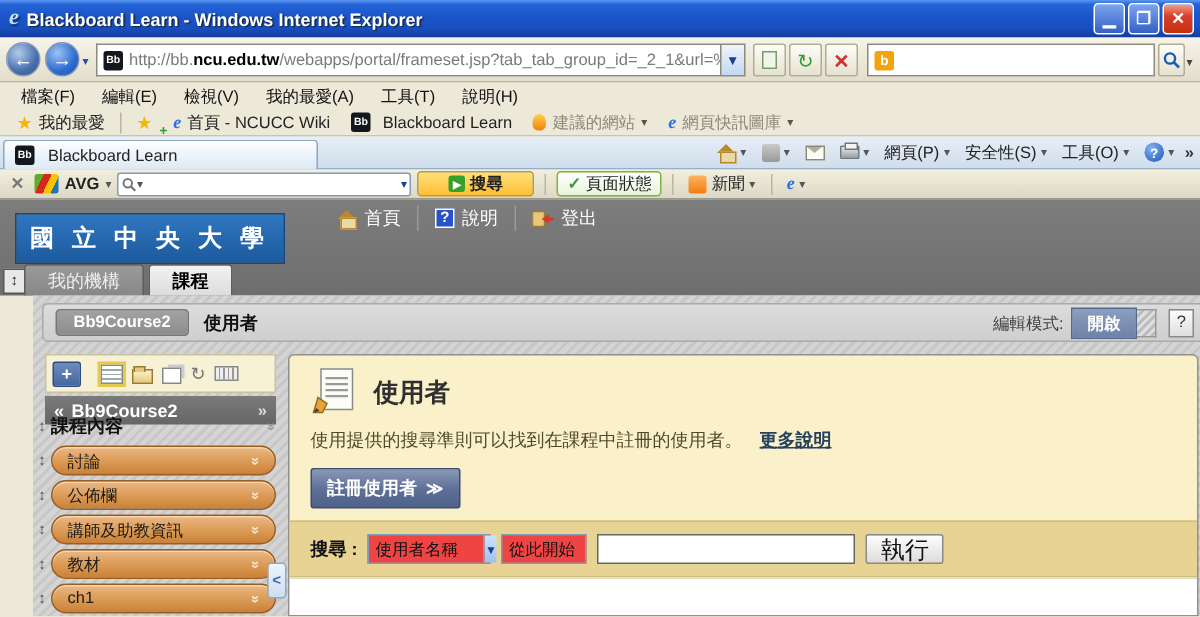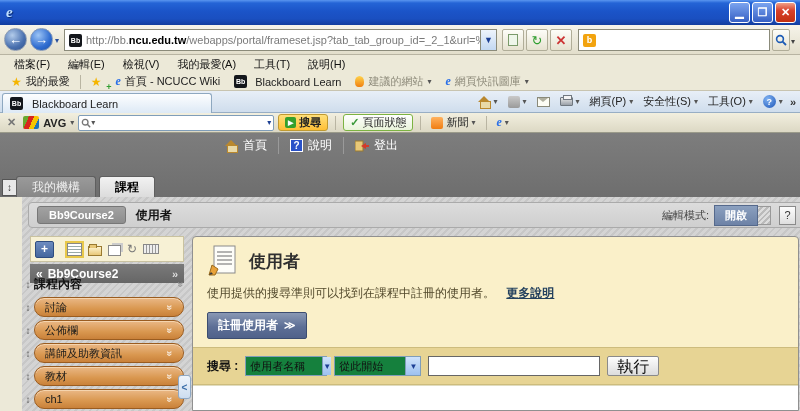--- a/index.html
+++ b/index.html
@@ -74,21 +74,21 @@
   .helpicon { width:13px; height:13px; border-radius:50%; background:radial-gradient(circle at 35% 30%,#7fb2f2,#1d55b8); color:#fff; font-size:9px; font-weight:bold; display:flex; align-items:center; justify-content:center; }
   .morechev { font-size:11px; color:#333; font-weight:bold; }
 
   
   .avgrow { left:0; top:113px; width:800px; height:20px; background:linear-gradient(180deg,#f2efdf,#dcd8c4); border-bottom:1px solid #9a9a8a;
     display:flex; align-items:center; padding-left:4px; gap:4px; }
   .avglogo { width:16px; height:13px; border-radius:2px; background:linear-gradient(115deg,#69a82f 0 28%,#d9261c 28% 52%,#f7c500 52% 76%,#1e74bb 76%); }
   .avgtext { font-weight:bold; font-size:11px; color:#222; }
   .avgsearch { width:196px; height:16px; background:#fff; border:1px solid #7f9db9; border-radius:2px; display:flex; align-items:center; padding:0 2px; }
   .avgsearch .sp { flex:1; }
-  .ybtn { height:17px; display:flex; align-items:center; gap:3px; padding:0 6px; border:1px solid #c09a30; border-radius:3px;
+  .ybtn { height:17px; display:flex; align-items:center; gap:3px; padding:0 20px; border:1px solid #c09a30; border-radius:3px;
     background:linear-gradient(180deg,#ffe07a,#febf35); font-size:11px; font-weight:bold; color:#222; }
   .garrow { width:11px; height:11px; border-radius:2px; background:#35a02c; color:#fff; font-size:7px; display:flex; align-items:center; justify-content:center; }
   .gbtn { height:17px; display:flex; align-items:center; gap:3px; padding:0 6px; border:1px solid #7cb342; border-radius:3px;
     background:linear-gradient(180deg,#ffffff,#e9f4da); font-size:11px; color:#222; }
   .chk { color:#3a9a3a; font-weight:bold; font-size:11px; }
   .xclose { color:#777; font-size:11px; font-weight:bold; padding:0 3px; }
 
   
   .bbheader { left:0; top:133px; width:800px; height:64px; background:linear-gradient(180deg,#7d7d7d,#6e6e6e); }
   .quicklinks { position:absolute; left:214px; top:4px; display:flex; align-items:center; }
@@ -157,21 +157,21 @@
   .paneldesc { padding:6px 14px 4px; font-size:12px; color:#52492c; }
   .morelink { color:#24415e; font-weight:bold; text-decoration:underline; margin-left:8px; }
   .actionbar { display:flex; padding:6px 14px 8px; }
   .enrollbtn { background:linear-gradient(180deg,#8998b4,#5d6f96 55%,#50628a); border:1px solid #3c4d70; border-radius:2px;
     color:#fff; font-size:12px; font-weight:bold; padding:4px 10px; display:flex; gap:6px; align-items:center; }
   .batchbtn { margin-left:auto; background:linear-gradient(180deg,#fbf4da,#efe3b4); border:1px solid #9a916a; border-radius:2px;
     font-size:11px; color:#111; padding:3px 9px; }
   .searchbar { background:#e7d494; border-top:1px solid #cdbc7d; border-bottom:1px solid #cdbc7d;
     display:flex; align-items:center; gap:7px; padding:8px 14px; }
   .searchlabel { font-size:12px; font-weight:bold; color:#111; }
-  .xpselect { height:20px; background:#15803d; border:1px solid #7f9db9; display:flex; align-items:center; font-size:11px; color:#111;gap:13px; }
+  .xpselect { height:20px; background:#ef4444; border:1px solid #7f9db9; display:flex; align-items:center; font-size:11px; color:#111;gap:13px; }
   .xpselect .txt { padding:0 4px; white-space:nowrap; }
   .selarrow { width:15px; height:100%; margin-left:auto; background:linear-gradient(180deg,#cfe3fb,#9dc1f0); border-left:1px solid #7f9db9;
     color:#1c3f94; font-size:8px; display:flex; align-items:center; justify-content:center; }
   .searchinput { width:172px; height:20px; border:1px solid #666; background:#fff; font-size:11px; padding:0 3px; }
   .gobtn { height:20px; padding:0 9px; background:linear-gradient(180deg,#fdfdfd,#dcdcdc); border:1px solid #8a8a8a; border-radius:2px; font-size:16px; color:#111; }
   .whitearea { flex:1; background:#fff; border-top:1px solid #e0dcc0; }
 
   
   .vscroll { position:absolute; right:0; top:0; width:13px; bottom:0; background:#f0f4fa; border-left:1px solid #c0c8d8; }
   .sbtn { position:absolute; left:0; width:13px; height:14px; background:linear-gradient(180deg,#eaf2fd,#bdd4f5); border:1px solid #8aa6cf;
@@ -179,20 +179,21 @@
   .sthumb { position:absolute; left:0; top:14px; width:13px; height:150px; border:1px solid #6f96d2; border-radius:2px;
     background:linear-gradient(90deg,#cfe0f8,#9cbcf0); }
 </style>
 </head>
 <body>
 
 <div id="screen">
 
   <div class="abs titlebar">
     <span class="ie-logo">e</span>
+    <span class="wtitle">Blackboard Learn - Windows Internet Explorer</span>
     <span class="winbtns">
       <span class="winbtn">▁</span>
       <span class="winbtn">❐</span>
       <span class="winbtn close">✕</span>
     </span>
   </div>
 
   <div class="abs addrrow">
     <span class="navcirc dim" style="left:4px">←</span>
     <span class="navcirc" style="left:30px">→</span>
@@ -346,20 +347,21 @@
       </span>
       <span class="qlink">
         <svg width="14" height="12" viewBox="0 0 14 12">
             <rect x="0" y="1" width="8" height="10" fill="#e8c878" stroke="#9a7a30"></rect>
             <path d="M6 6 L11 3 L11 9 Z" fill="#d43a2a"></path>
             <rect x="10" y="5" width="4" height="2" fill="#d43a2a"></rect>
           </svg>
         <span>登出</span>
       </span>
     </div>
+    <div class="ncu-logo">國 立 中 央 大 學</div>
     <div class="a11y">↕</div>
     <div class="bbtabs">
       <span class="bbtab">我的機構</span>
       <span class="bbtab active">課程</span>
     </div>
   </div>
 
   <div class="abs lower">
 
     <div class="crumbbar">
@@ -461,21 +463,21 @@
             <span>註冊使用者</span>
             <span style="font-size:11px">≫</span>
           </span>
         </div>
         <div class="searchbar">
           <span class="searchlabel">搜尋 :</span>
           <span class="xpselect" style="width:82px">
             <span class="txt">使用者名稱</span>
             <span class="selarrow">▼</span>
           </span>
-          <span class="xpselect" style="width:87px">
+          <span class="xpselect" style="width:57px">
             <span class="txt">從此開始</span>
             <span class="selarrow">▼</span>
           </span>
           <input class="searchinput" style="">
           <span class="gobtn">執行</span>
         </div>
         <div class="whitearea"></div>
       </div>
     </div>
 

